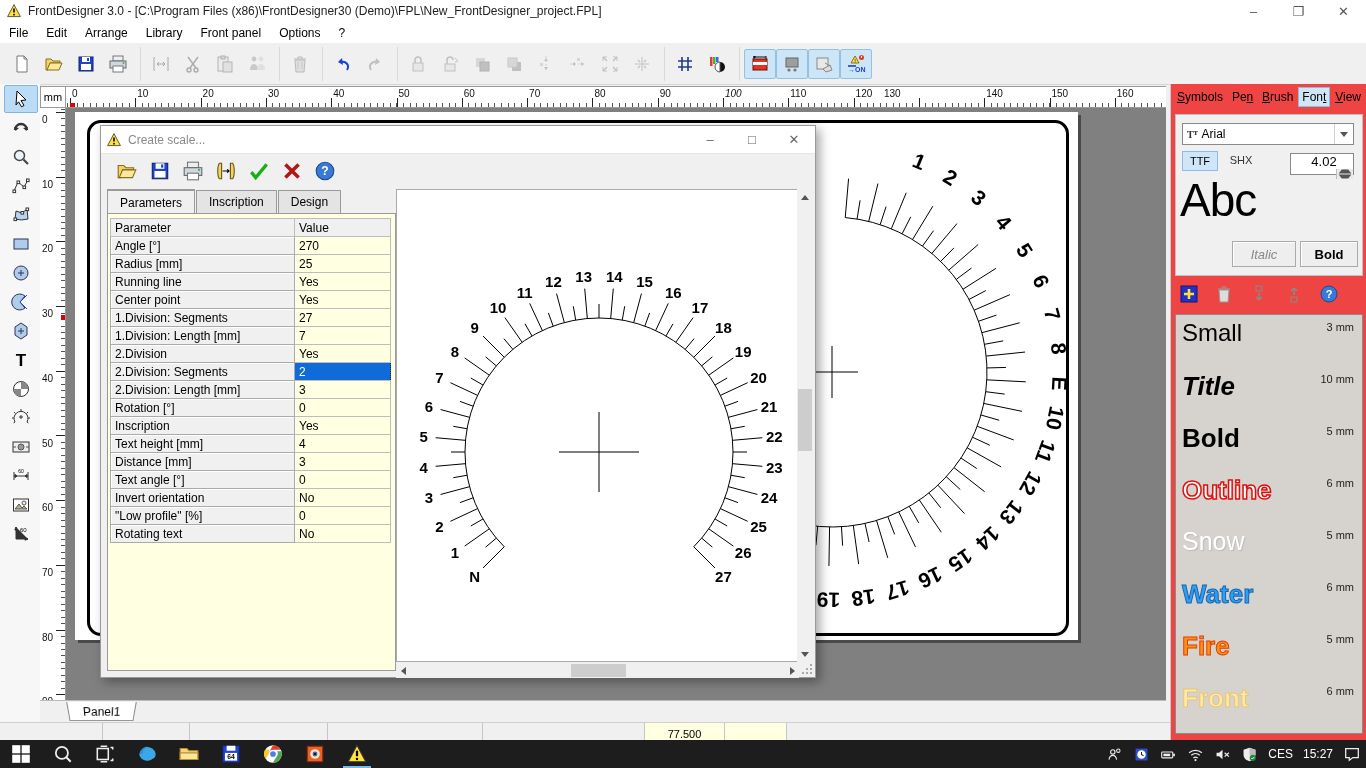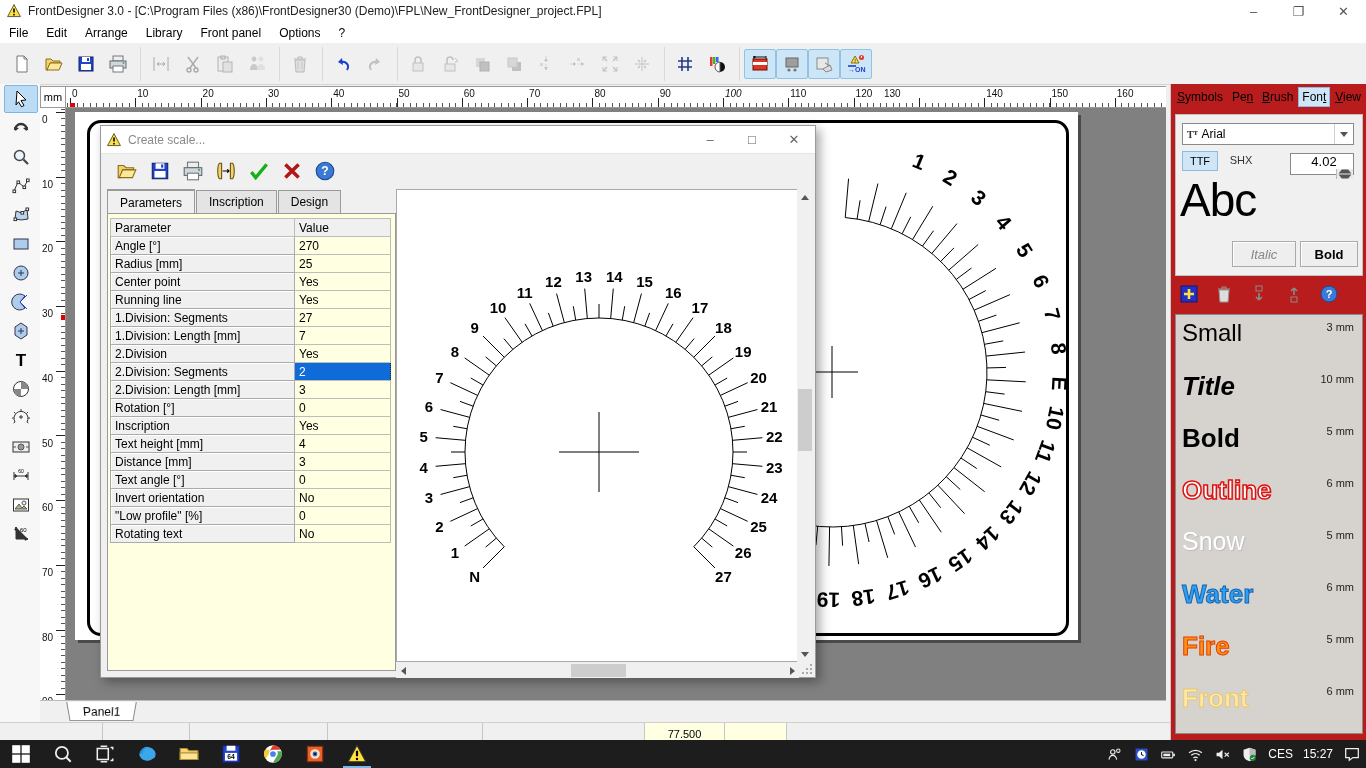--- a/index.html
+++ b/index.html
@@ -44,21 +44,21 @@
   #statusbar{left:0;top:722px;width:1366px;height:22px;background:#f0f0f0;border-top:1px solid #cfcfcf;display:flex;}
   .status-field{height:100%;border-right:1px solid #c6c6c6;box-sizing:border-box;font-size:11px;display:flex;align-items:center;justify-content:center;}
   .status-field.yellow{background:#ffffe1;}
   
   #taskbar{left:0;top:740px;width:1366px;height:28px;background:#1d1d1d;display:flex;align-items:center;z-index:90;}
   .tb-app{width:42px;height:28px;display:flex;align-items:center;justify-content:center;position:relative;}
   .tb-app.active::after{content:"";position:absolute;left:7px;right:7px;bottom:0;height:2px;background:#76b9ed;}
   #tray{margin-left:auto;display:flex;align-items:center;color:#fff;}
   .tray-item{padding:0 5px;display:flex;align-items:center;justify-content:center;font-size:12px;}
   
-  #rightpanel{left:1170px;top:84px;width:196px;height:656px;background:#b91c1c;border-left:1px solid #c8c8c8;}
+  #rightpanel{left:1170px;top:84px;width:196px;height:656px;background:#ef4444;border-left:1px solid #c8c8c8;}
   #rp-tabs{position:absolute;left:0;top:2px;width:196px;height:22px;display:flex;align-items:center;justify-content:space-between;padding:0 2px;box-sizing:border-box;}
   .rp-tab{font-size:12px;padding:2px 3px;border:1px solid transparent;white-space:nowrap;}
   .rp-tab.active{background:#cfe6f8;border-color:#8ebbe2;}
   #font-box{position:absolute;left:4px;top:30px;width:186px;height:160px;border:1px solid #c0c0c0;background:#f0f0f0;}
   #font-combo{position:absolute;left:6px;top:8px;width:172px;height:22px;background:#fff;border:1px solid #8a8a8a;display:flex;align-items:center;box-sizing:border-box;}
   #font-combo .tt{color:#333;font-weight:bold;font-size:10px;margin:0 4px;font-family:"Liberation Serif",serif;}
   #font-combo .arrow-box{margin-left:auto;width:18px;height:100%;display:flex;align-items:center;justify-content:center;border-left:1px solid #d0d0d0;}
   .tri-down{width:0;height:0;border-left:4px solid transparent;border-right:4px solid transparent;border-top:5px solid #555;}
   .tri-up{width:0;height:0;border-left:4px solid transparent;border-right:4px solid transparent;border-bottom:5px solid #555;}
   .tri-left{width:0;height:0;border-top:4px solid transparent;border-bottom:4px solid transparent;border-right:5px solid #555;}
@@ -673,25 +673,25 @@
           </tr>
           <tr>
             <td class="pname">Angle [°]</td>
             <td class="pval">270</td>
           </tr>
           <tr>
             <td class="pname">Radius [mm]</td>
             <td class="pval">25</td>
           </tr>
           <tr>
+            <td class="pname">Running line</td>
+            <td class="pval">Yes</td>
+          </tr>
+          <tr>
             <td class="pname">Center point</td>
-            <td class="pval">Yes</td>
-          </tr>
-          <tr>
-            <td class="pname">Running line</td>
             <td class="pval">Yes</td>
           </tr>
           <tr>
             <td class="pname">1.Division: Segments</td>
             <td class="pval">27</td>
           </tr>
           <tr>
             <td class="pname">1.Division: Length [mm]</td>
             <td class="pval">7</td>
           </tr>

